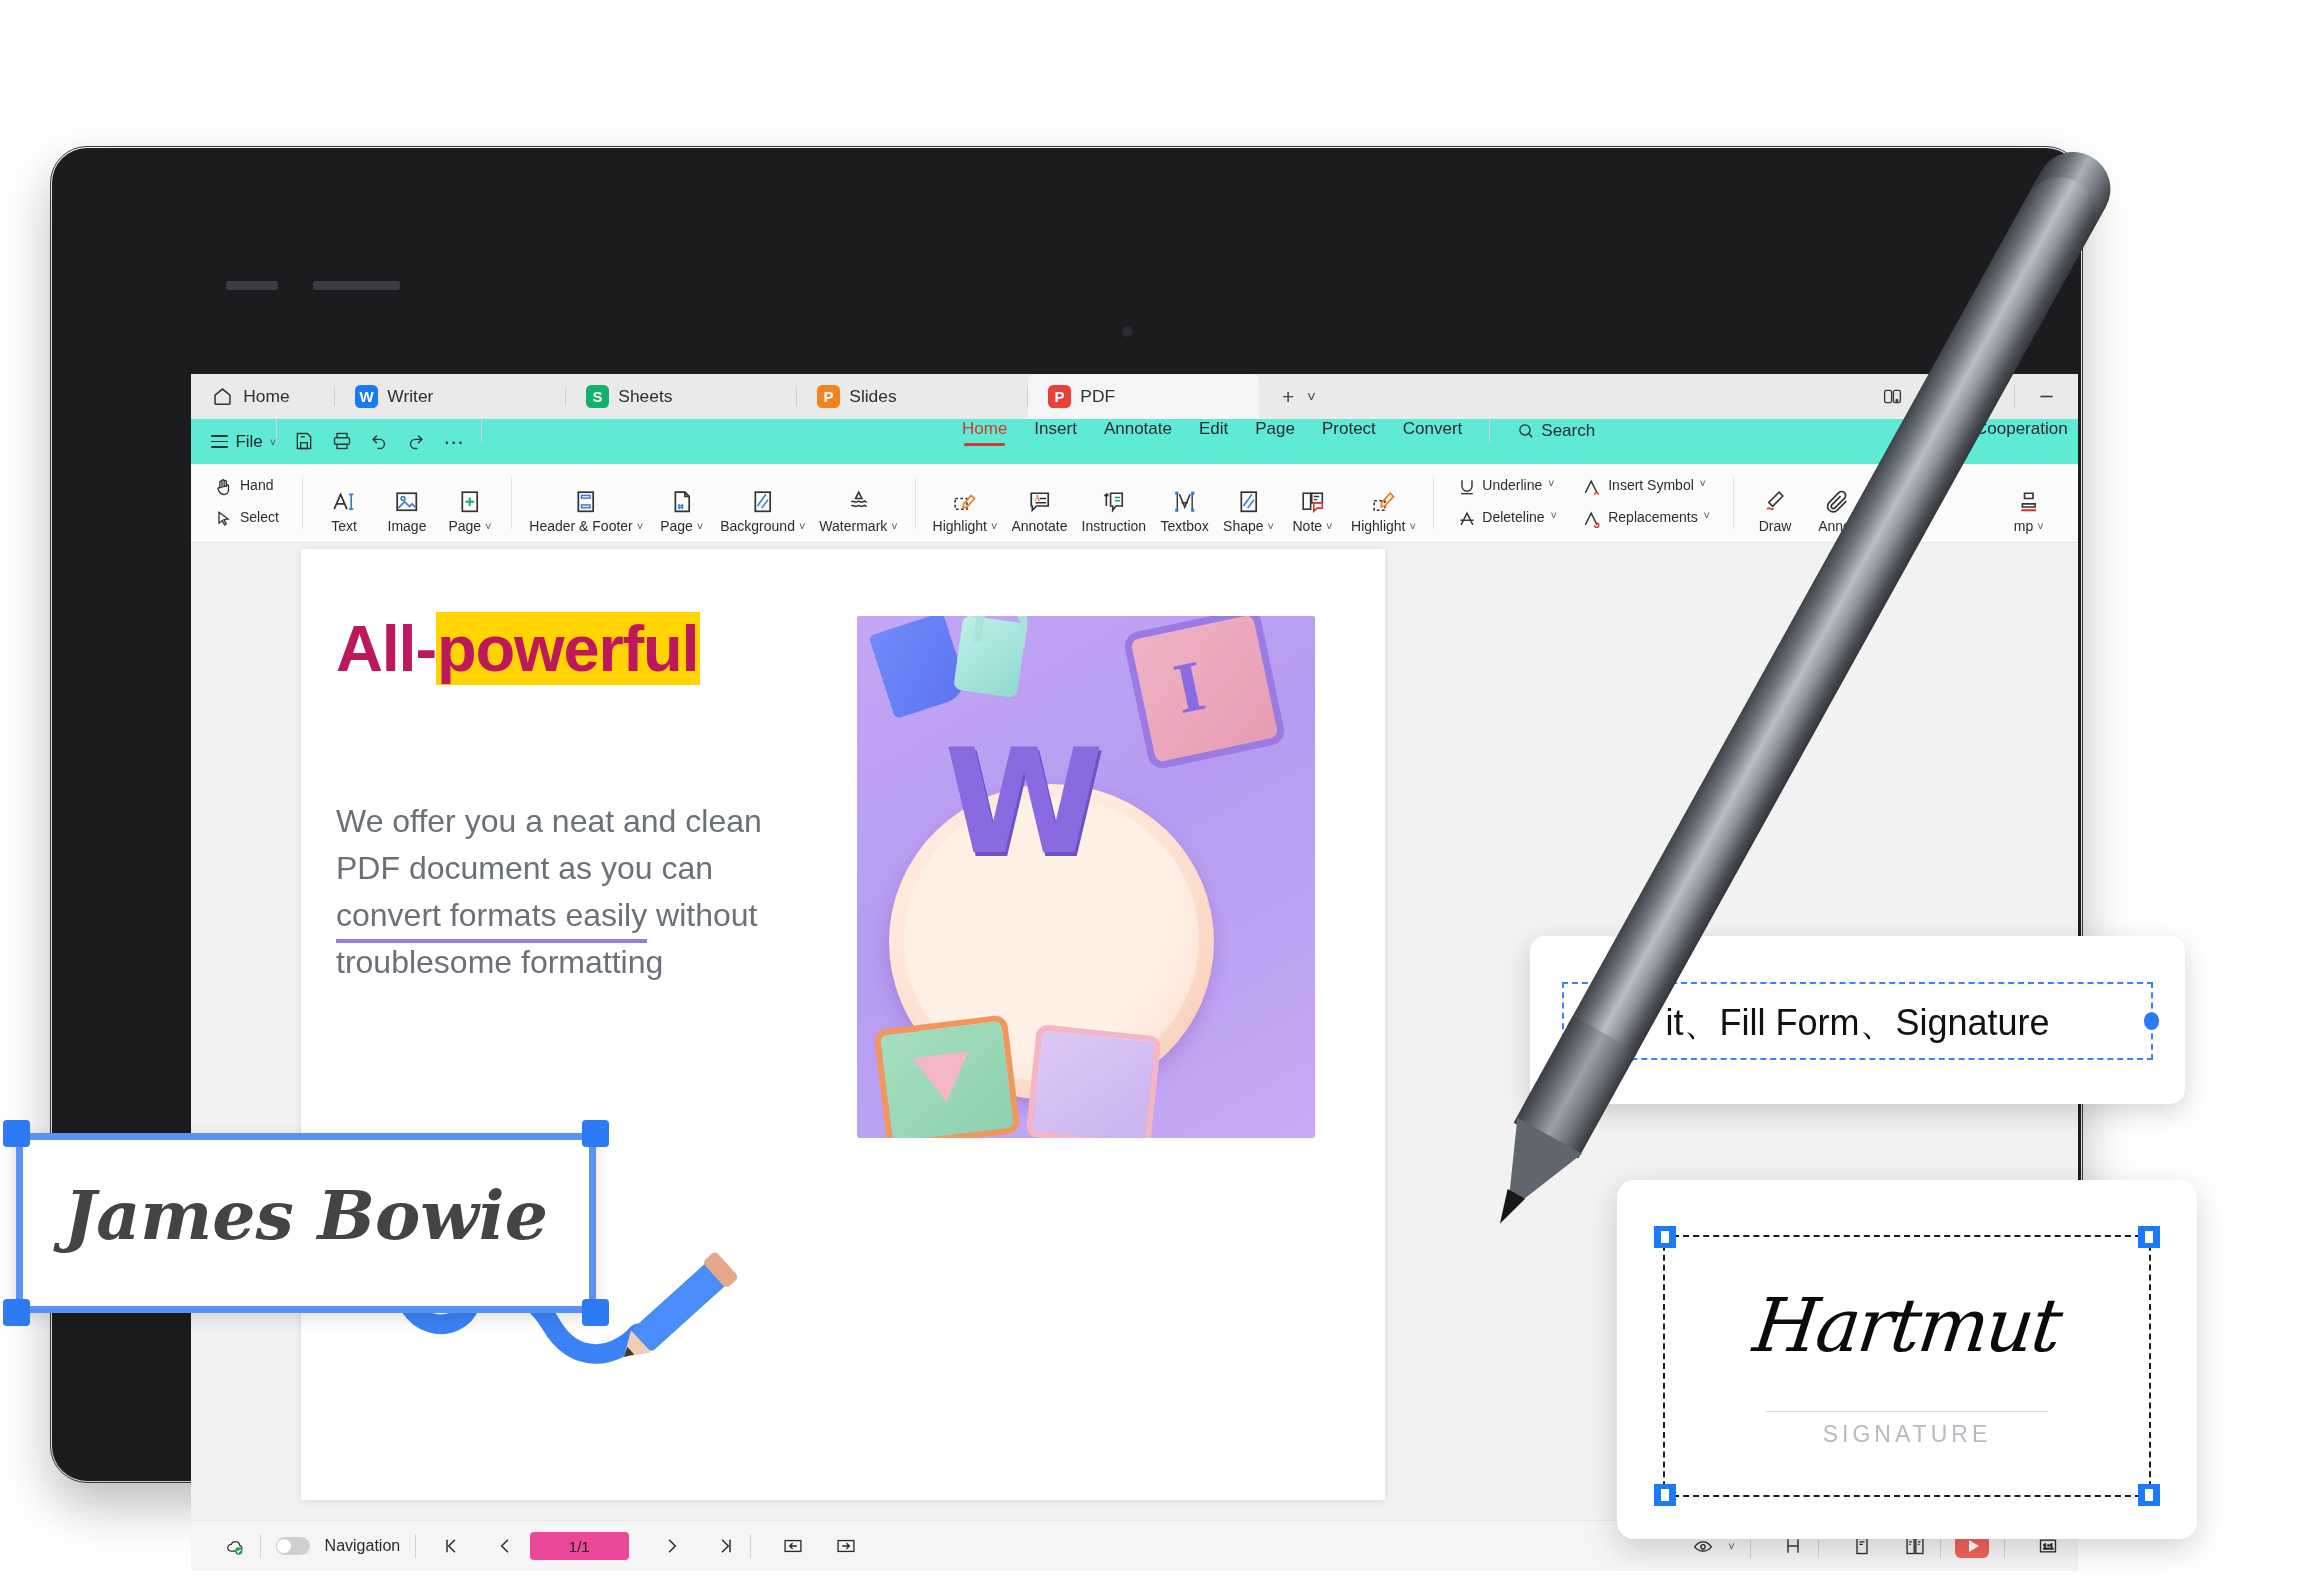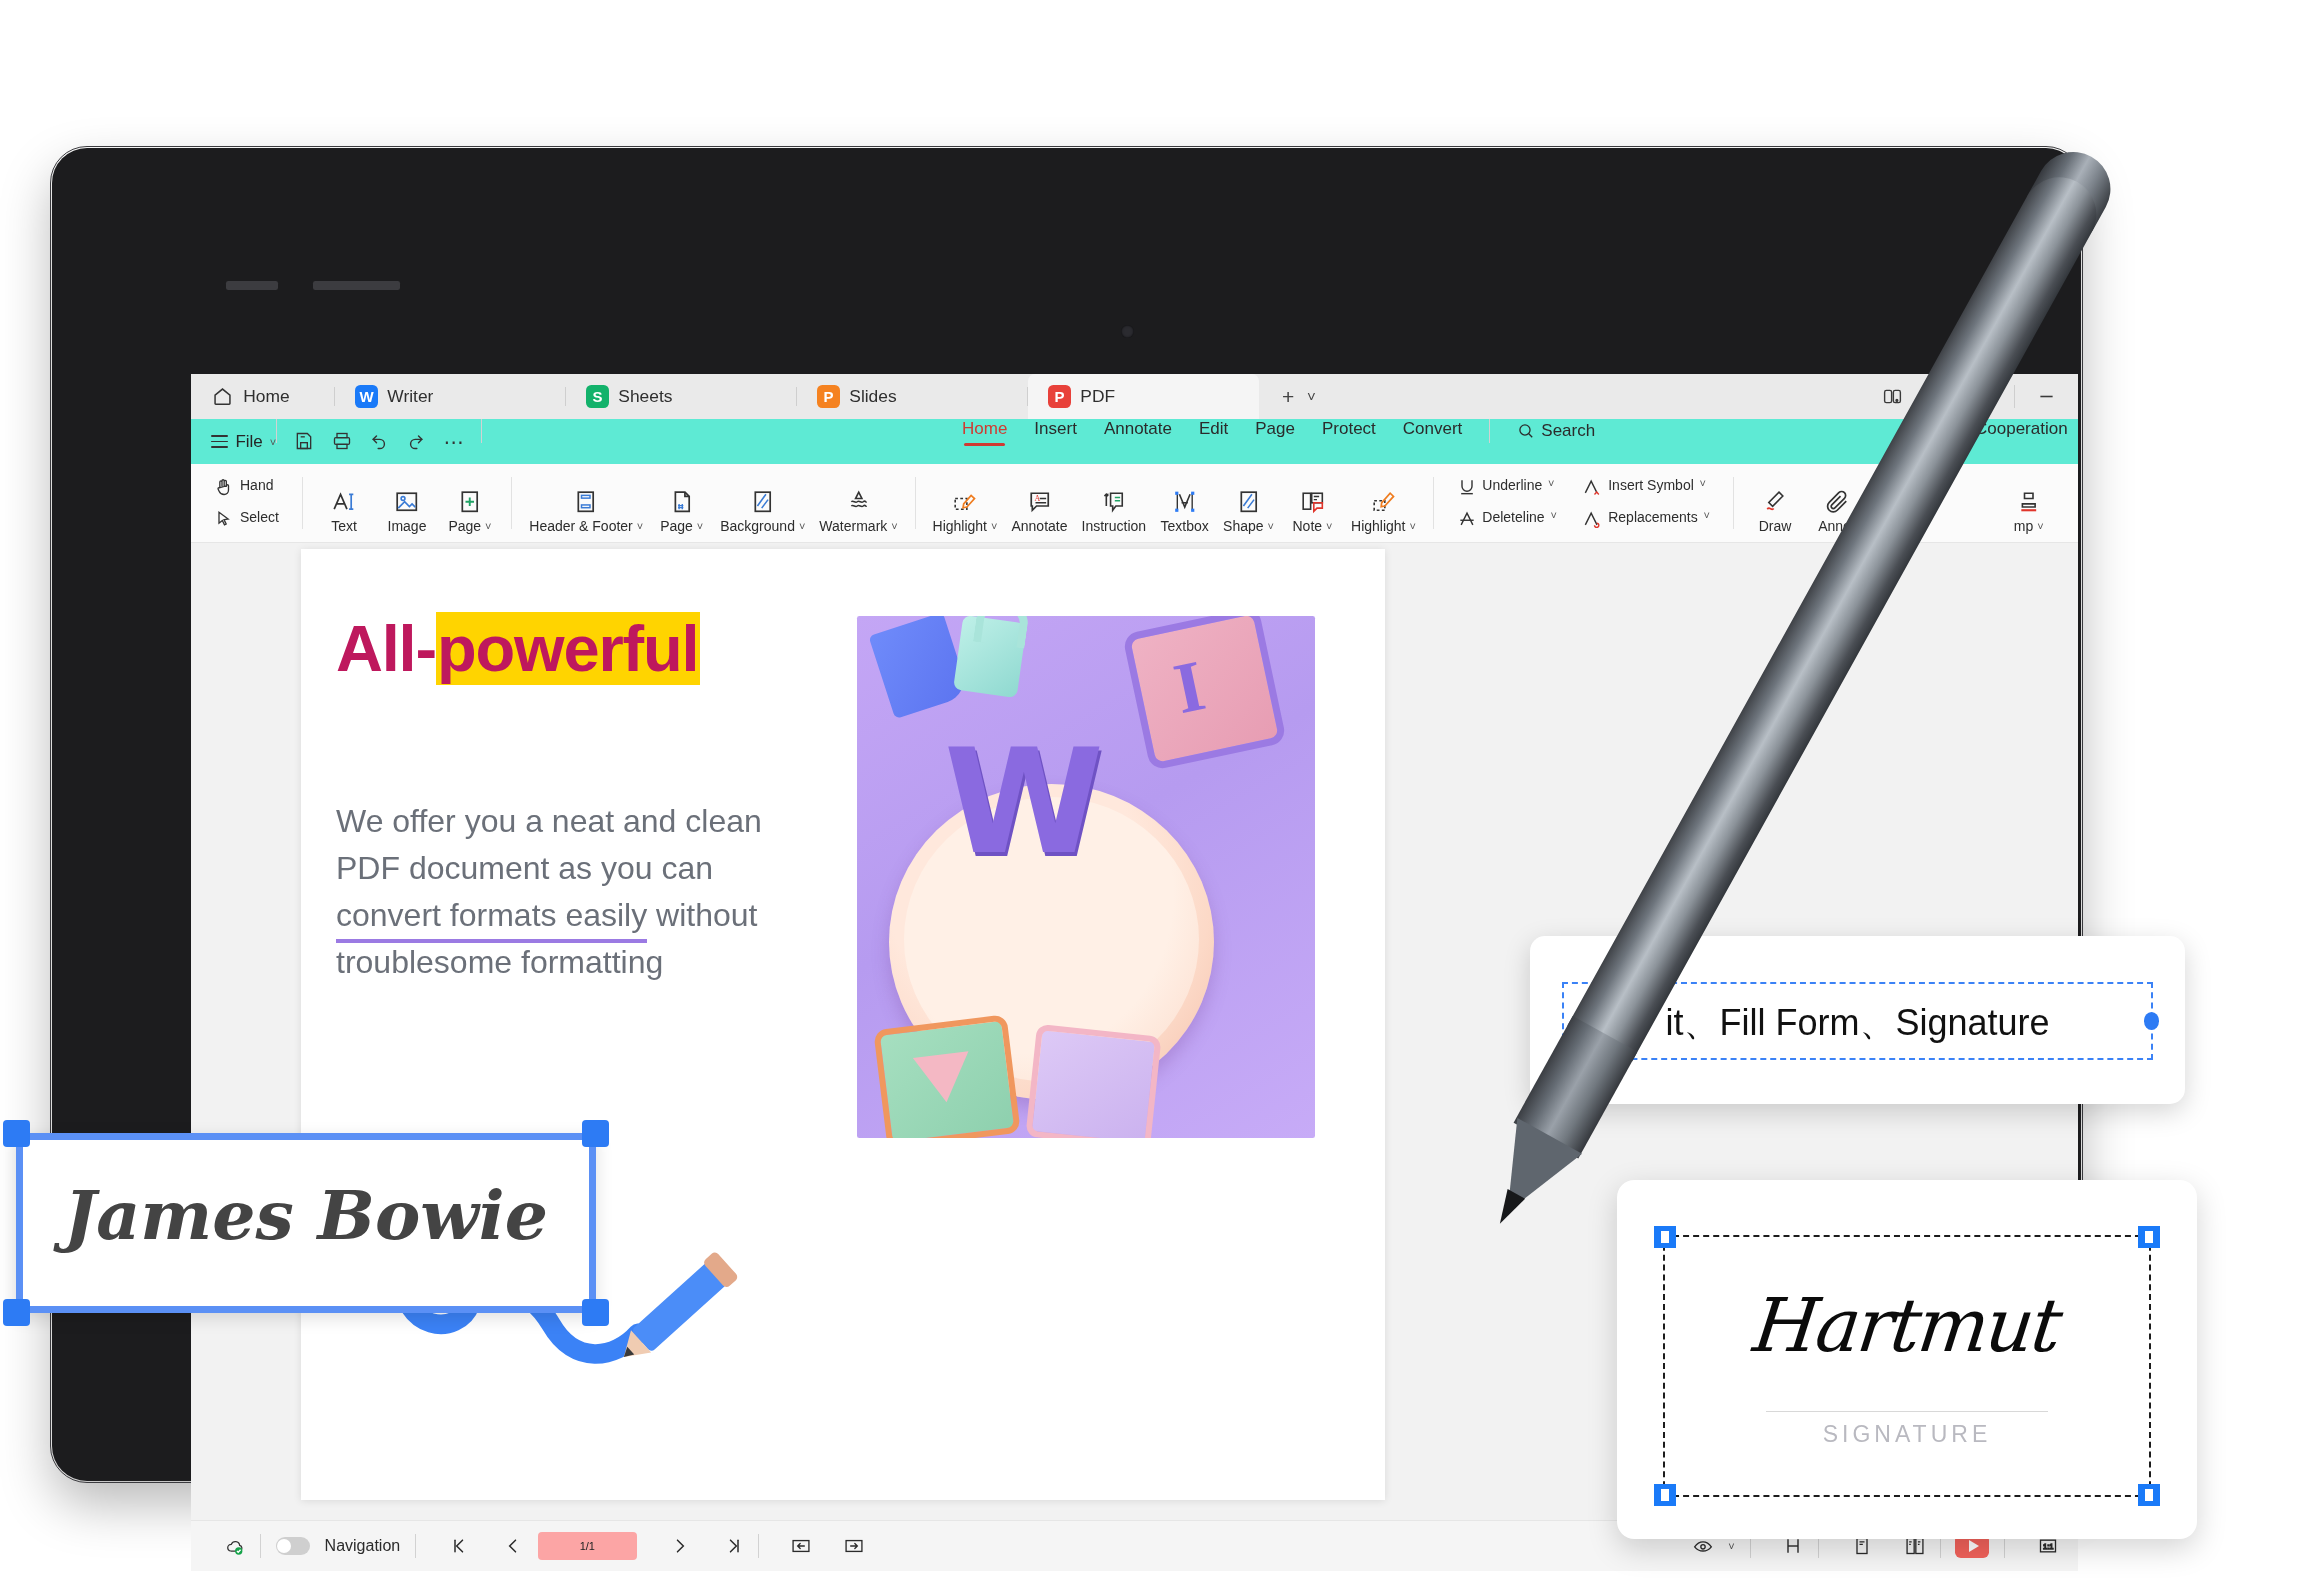--- a/index.html
+++ b/index.html
@@ -110,27 +110,27 @@
         font-family:"Liberation Serif",serif;}
   .sh4{left:23px;top:406px;width:122px;height:107px;background:linear-gradient(140deg,#a6dfc0,#8ed0ae);
         border:6.4px solid #f0975e;border-radius:12.8px;transform:rotate(-7deg);}
   .sh4 b{position:absolute;left:30px;top:25.5px;width:0;height:0;border-left:28px solid transparent;
         border-right:28px solid transparent;border-top:48px solid #f4b8c4;}
   .sh5{left:174px;top:414px;width:113px;height:101px;background:linear-gradient(140deg,#ddc9f6,#cbb2ef);
         border:6.4px solid #f3b6c6;border-radius:11.6px;transform:rotate(6deg);}
 
   
   .statusbar{position:absolute;left:0;right:0;bottom:0;height:50px;background:#f5f5f5;
-             display:flex;align-items:center;gap:16px;border-top:0.6px solid #e6e6e6;}
+             display:flex;align-items:center;gap:8px;border-top:0.6px solid #e6e6e6;}
   .sb-l{display:flex;align-items:center;gap:15px;padding-left:16px;}
   .sb-c{display:flex;align-items:center;gap:15px;}
   .sb-r{margin-left:auto;display:flex;align-items:center;gap:15px;padding-right:20px;}
   .sbtxt{font-size:16px;color:#2b2b2b;}
-  .pgbox{width:99px;height:28px;background:#fca5a5;border-radius:4px;display:flex;
-         align-items:center;justify-content:center;font-size:11px;color:#222;}
+  .pgbox{width:99px;height:28px;background:#ec4899;border-radius:4px;display:flex;
+         align-items:center;justify-content:center;font-size:15px;color:#222;}
   .sb-ico{display:flex;align-items:center;justify-content:center;color:#2b2b2b;margin-left:18px;}
   .sb-ico svg{width:20px;height:20px;}
   .ytbtn{width:34px;height:24px;background:#f2625b;border-radius:5.8px;display:flex;
          align-items:center;justify-content:center;}
   .ytbtn i{width:0;height:0;border-left:10.4px solid #fff;border-top:6.4px solid transparent;
            border-bottom:6.4px solid transparent;margin-left:2.3px;}
   .toggle2{width:34px;height:17.4px;border-radius:9.3px;background:#cfcfcf;position:relative;}
   .toggle2 b{position:absolute;left:1.7px;top:1.7px;width:14px;height:14px;border-radius:50%;background:#fff;}
 
   

